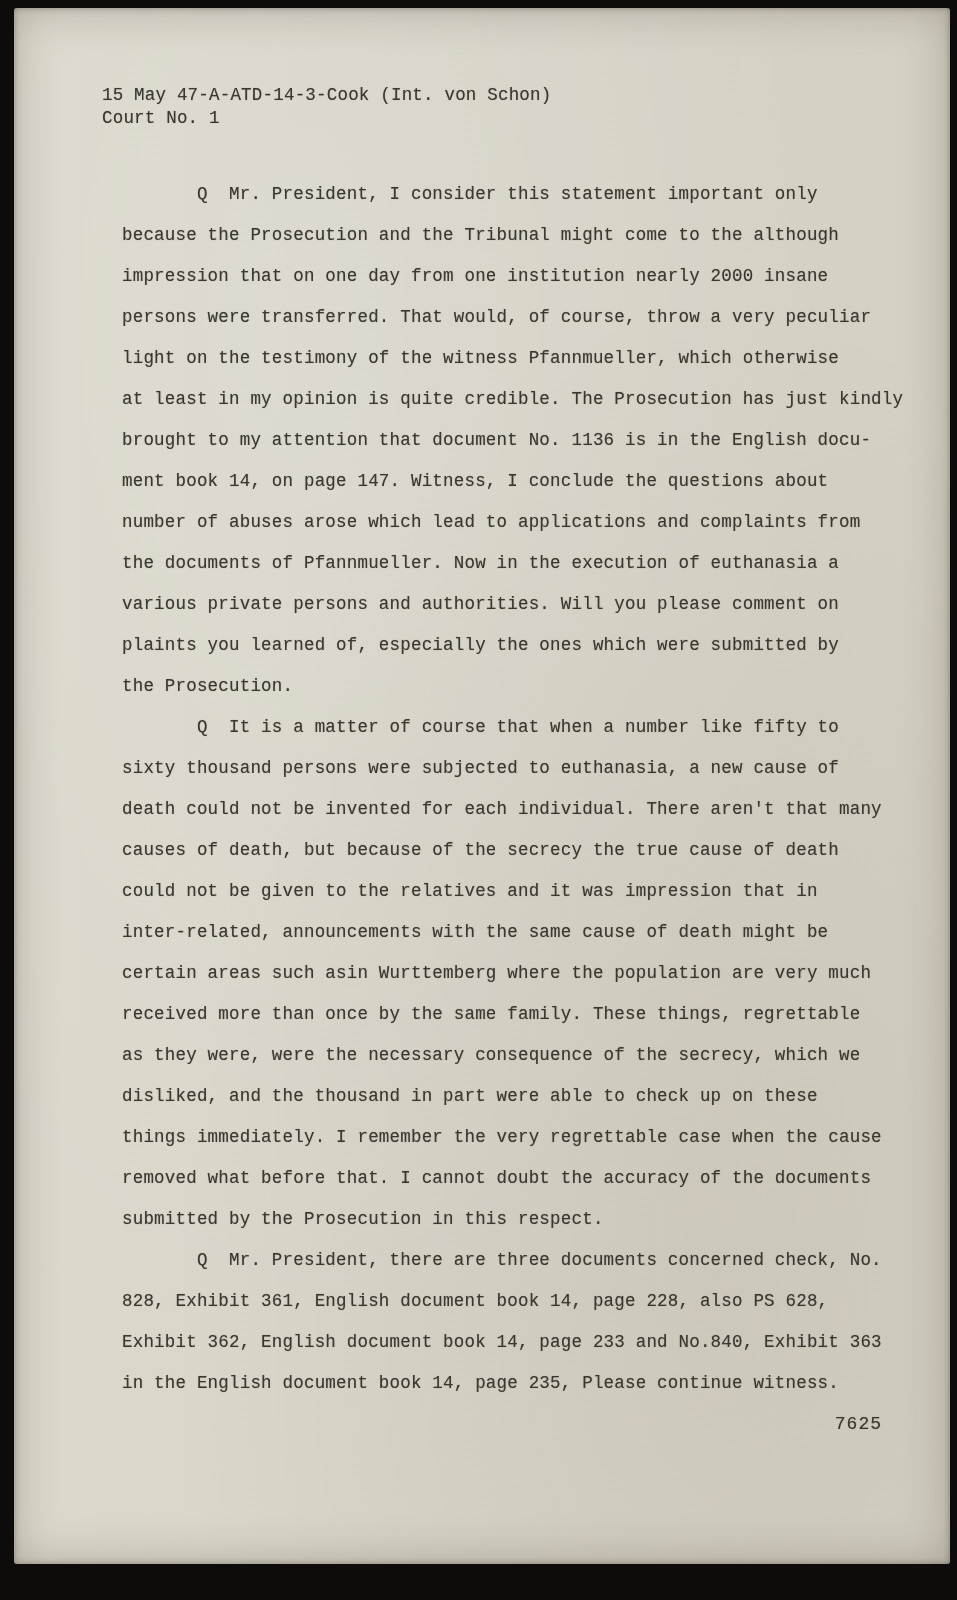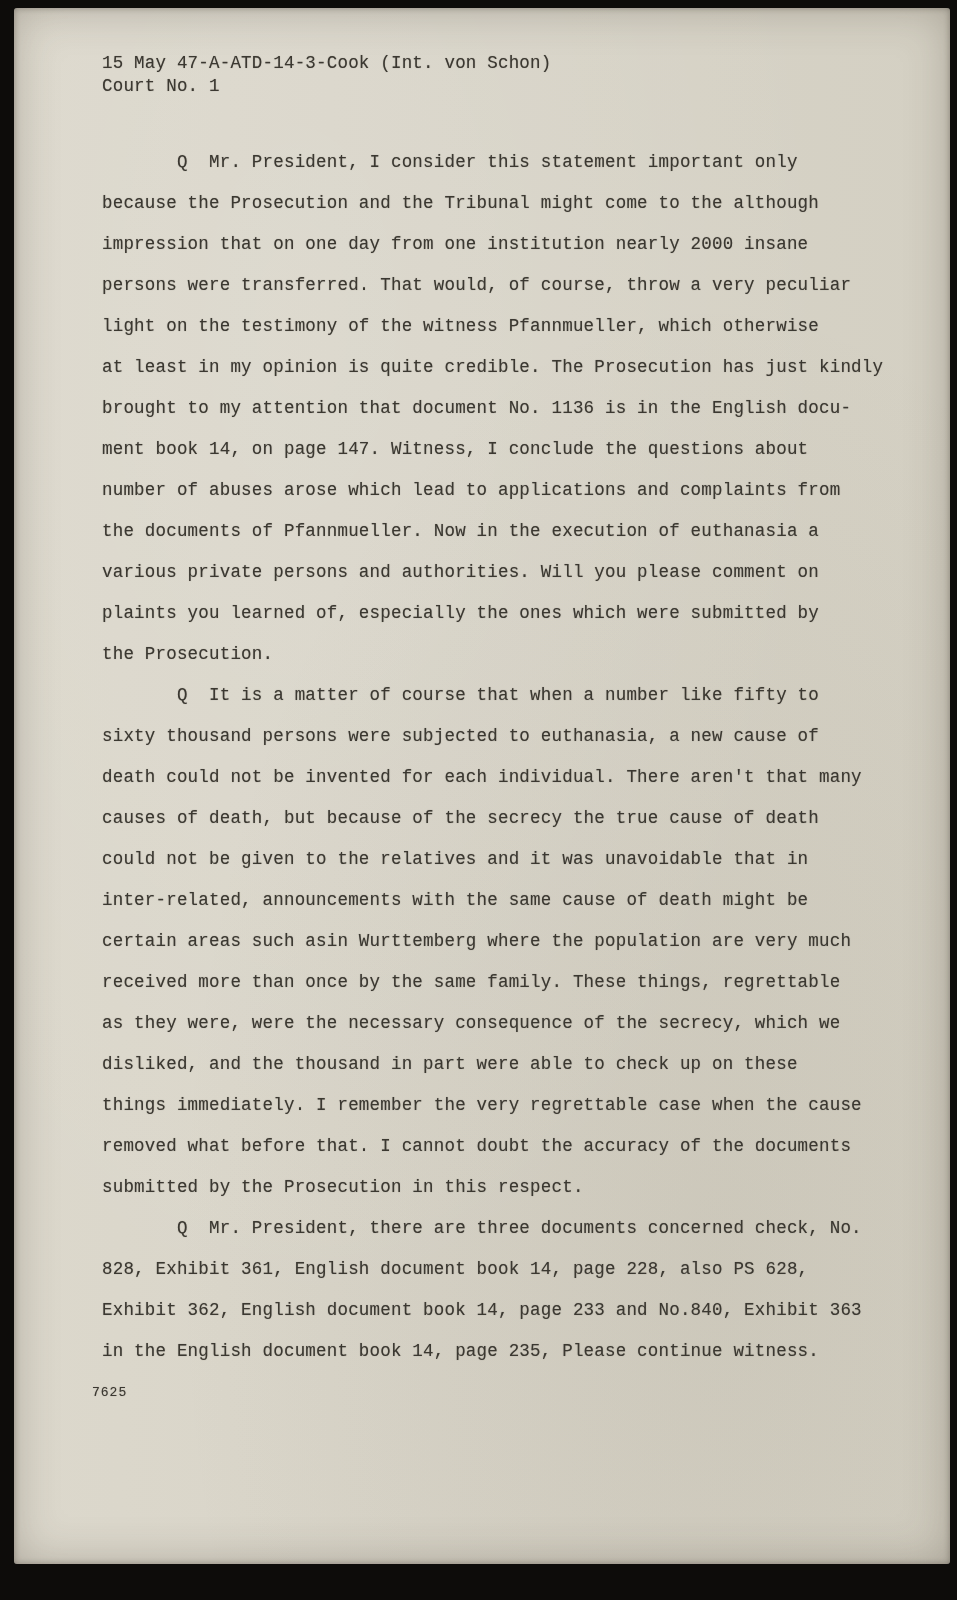--- a/index.html
+++ b/index.html
@@ -26,21 +26,21 @@
     bottom: 36px;
     background:
       radial-gradient(ellipse at 30% 20%, rgba(255,255,255,0.10), rgba(255,255,255,0) 60%),
       radial-gradient(ellipse at 75% 80%, rgba(90,80,60,0.08), rgba(90,80,60,0) 55%),
       linear-gradient(90deg, #dcd8cc 0%, #d8d4c8 45%, #d4d0c3 100%);
     box-shadow:
       inset 0 0 45px rgba(60,52,38,0.28),
       inset 0 0 6px rgba(30,26,18,0.35);
     border-radius: 3px;
     box-sizing: border-box;
-    padding: 44px 58px 0 88px;
+    padding: 76px 58px 0 88px;
   }
   .header {
     font-size: 17.5px;
     line-height: 23px;
     letter-spacing: 0.2px;
     color: #3b3831;
     text-shadow: 0 0 1px rgba(59,56,49,0.45);
   }
   .hline {
     white-space: pre;
@@ -49,25 +49,26 @@
     margin-top: 44px;
     font-size: 17.5px;
     line-height: 41px;
     letter-spacing: 0.2px;
     color: #3b3831;
     text-shadow: 0 0 1px rgba(59,56,49,0.45);
   }
   .line {
     white-space: pre;
     height: 41px;
+    margin-left: 20px;
   }
   .page-number {
     margin-top: 0px;
-    text-align: left;
-    font-size: 13px;
+    text-align: right;
+    font-size: 18px;
     line-height: 41px;
     letter-spacing: 1px;
     color: #3b3831;
     text-shadow: 0 0 1px rgba(59,56,49,0.45);
     
     transform: translateX(-10px);
   }
 </style>
 </head>
 <body>
@@ -89,21 +90,21 @@
         <div class="line">ment book 14, on page 147. Witness, I conclude the questions about</div>
         <div class="line">number of abuses arose which lead to applications and complaints from</div>
         <div class="line">the documents of Pfannmueller. Now in the execution of euthanasia a</div>
         <div class="line">various private persons and authorities. Will you please comment on</div>
         <div class="line">plaints you learned of, especially the ones which were submitted by</div>
         <div class="line">the Prosecution.</div>
         <div class="line">       Q  It is a matter of course that when a number like fifty to</div>
         <div class="line">sixty thousand persons were subjected to euthanasia, a new cause of</div>
         <div class="line">death could not be invented for each individual. There aren't that many</div>
         <div class="line">causes of death, but because of the secrecy the true cause of death</div>
-        <div class="line">could not be given to the relatives and it was unavoidable that in</div>
+        <div class="line">could not be given to the relatives and it was impression that in</div>
         <div class="line">inter-related, announcements with the same cause of death might be</div>
         <div class="line">certain areas such asin Wurttemberg where the population are very much</div>
         <div class="line">received more than once by the same family. These things, regrettable</div>
         <div class="line">as they were, were the necessary consequence of the secrecy, which we</div>
         <div class="line">disliked, and the thousand in part were able to check up on these</div>
         <div class="line">things immediately. I remember the very regrettable case when the cause</div>
         <div class="line">removed what before that. I cannot doubt the accuracy of the documents</div>
         <div class="line">submitted by the Prosecution in this respect.</div>
         <div class="line">       Q  Mr. President, there are three documents concerned check, No.</div>
         <div class="line">828, Exhibit 361, English document book 14, page 228, also PS 628,</div>

